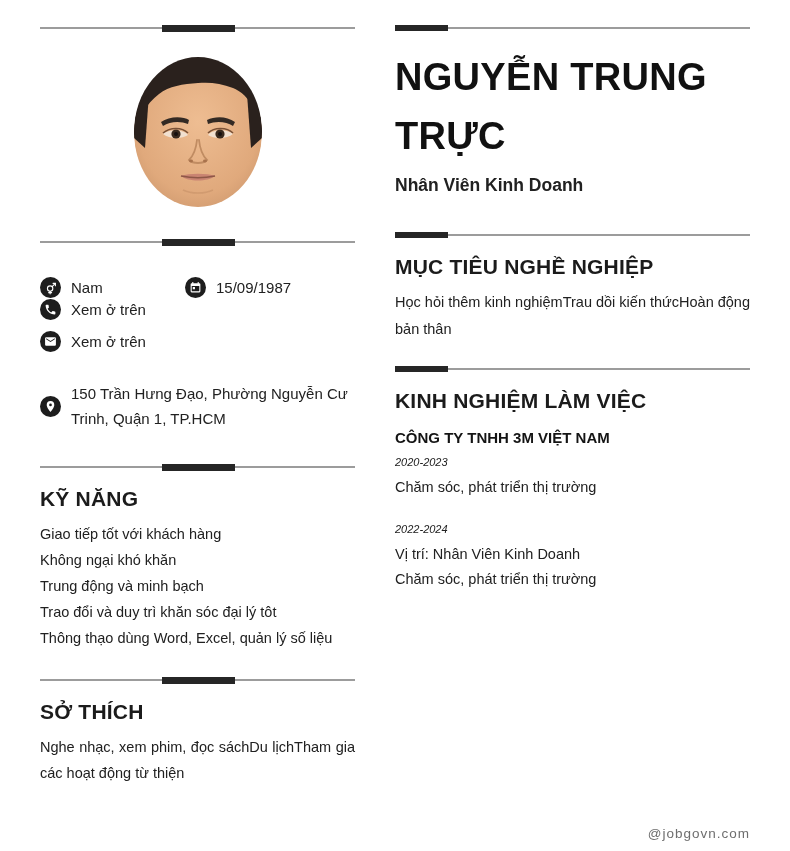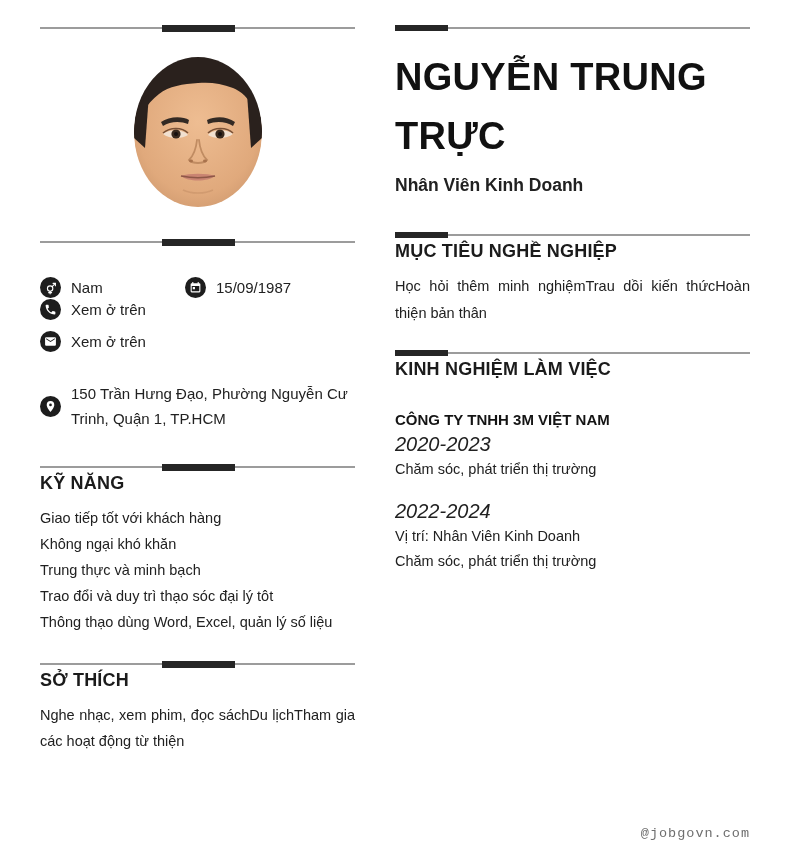--- a/index.html
+++ b/index.html
@@ -60,25 +60,25 @@
     display: flex; align-items: center; justify-content: center;
     flex-shrink: 0;
     margin-right: 10px;
   }
   .info-icon svg { display: block; }
   .info-row-address { line-height: 25px; align-items: center; margin-top: 28px; }
 
   
   .divider-skills { margin-top: 33px; }
   h2.section-heading {
-    font-size: 18px;
+    font-size: 21px;
     font-weight: bold;
     letter-spacing: 0.2px;
     color: #1b1b1b;
-    margin: 0 0 10px 0;
+    margin: 16px 0 10px 0;
     line-height: 24px;
   }
   .skill-list { list-style: none; font-size: 14.5px; line-height: 26px; margin-top: 4px; }
   .divider-hobbies { margin-top: 26px; }
   .body-text {
     font-size: 14.5px;
     line-height: 26px;
     text-align: justify;
     margin-top: 9px;
   }
@@ -89,31 +89,31 @@
     font-weight: bold;
     line-height: 59px;
     letter-spacing: 0.3px;
     color: #111;
     margin-top: 16px;
   }
   .job-title { font-size: 17.5px; font-weight: bold; margin-top: 8px; line-height: 22px; }
   .divider-after-title { margin-top: 36px; }
   .divider-after-objective { margin-top: 24px; }
   .objective-text { margin-top: 8px; line-height: 26.5px; }
-  .job { margin-top: 27px; font-size: 14.5px; }
+  .job { margin-top: 13px; font-size: 14.5px; }
   .job + .job { margin-top: 16px; }
   .job .company { font-size: 15px; font-weight: bold; line-height: 24px; color: #141414; }
-  .job .period { font-style: italic; font-size: 20px; line-height: 25px; }
+  .job .period { font-style: italic; font-size: 11px; line-height: 25px; }
   .job .position, .job .description { line-height: 25.5px; }
 
   .watermark {
     position: absolute;
     right: 40px;
     bottom: 10px;
-    font-family: Liberation Mono, monospace;
+    font-family: Liberation Sans, sans-serif;
     font-size: 13.5px;
     letter-spacing: 1px;
     color: #6e6e6e;
   }
 </style>
 </head>
 <body>
 
 <div class="page">
   <div class="columns">
@@ -221,22 +221,22 @@
 
       <div class="divider divider-center divider-skills">
         <span class="thin"></span>
         <span class="thick"></span>
       </div>
 
       <h2 class="section-heading">KỸ NĂNG</h2>
       <ul class="skill-list">
         <li>Giao tiếp tốt với khách hàng</li>
         <li>Không ngại khó khăn</li>
-        <li>Trung thực và minh bạch</li>
-        <li>Trao đổi và duy trì thạo sóc đại lý tôt</li>
+        <li>Trung động và minh bạch</li>
+        <li>Trao đổi và duy trì khăn sóc đại lý tôt</li>
         <li>Thông thạo dùng Word, Excel, quản lý số liệu</li>
       </ul>
 
       <div class="divider divider-center divider-hobbies">
         <span class="thin"></span>
         <span class="thick"></span>
       </div>
 
       <h2 class="section-heading">SỞ THÍCH</h2>
       <p class="body-text">Nghe nhạc, xem phim, đọc sáchDu lịchTham gia các hoạt động từ thiện</p>
@@ -251,21 +251,21 @@
 
       <h1 class="name">NGUYỄN TRUNG TRỰC</h1>
       <div class="job-title">Nhân Viên Kinh Doanh</div>
 
       <div class="divider divider-left divider-after-title">
         <span class="thin"></span>
         <span class="thick"></span>
       </div>
 
       <h2 class="section-heading">MỤC TIÊU NGHỀ NGHIỆP</h2>
-      <p class="body-text objective-text">Học hỏi thêm minh nghiệmTrau dồi kiến thứcHoàn thiện bản thân</p>
+      <p class="body-text objective-text">Học hỏi thêm kinh nghiệmTrau dồi kiến thứcHoàn động bản thân</p>
 
       <div class="divider divider-left divider-after-objective">
         <span class="thin"></span>
         <span class="thick"></span>
       </div>
 
       <h2 class="section-heading">KINH NGHIỆM LÀM VIỆC</h2>
 
       <div class="job">
         <div class="company">CÔNG TY TNHH 3M VIỆT NAM</div>

